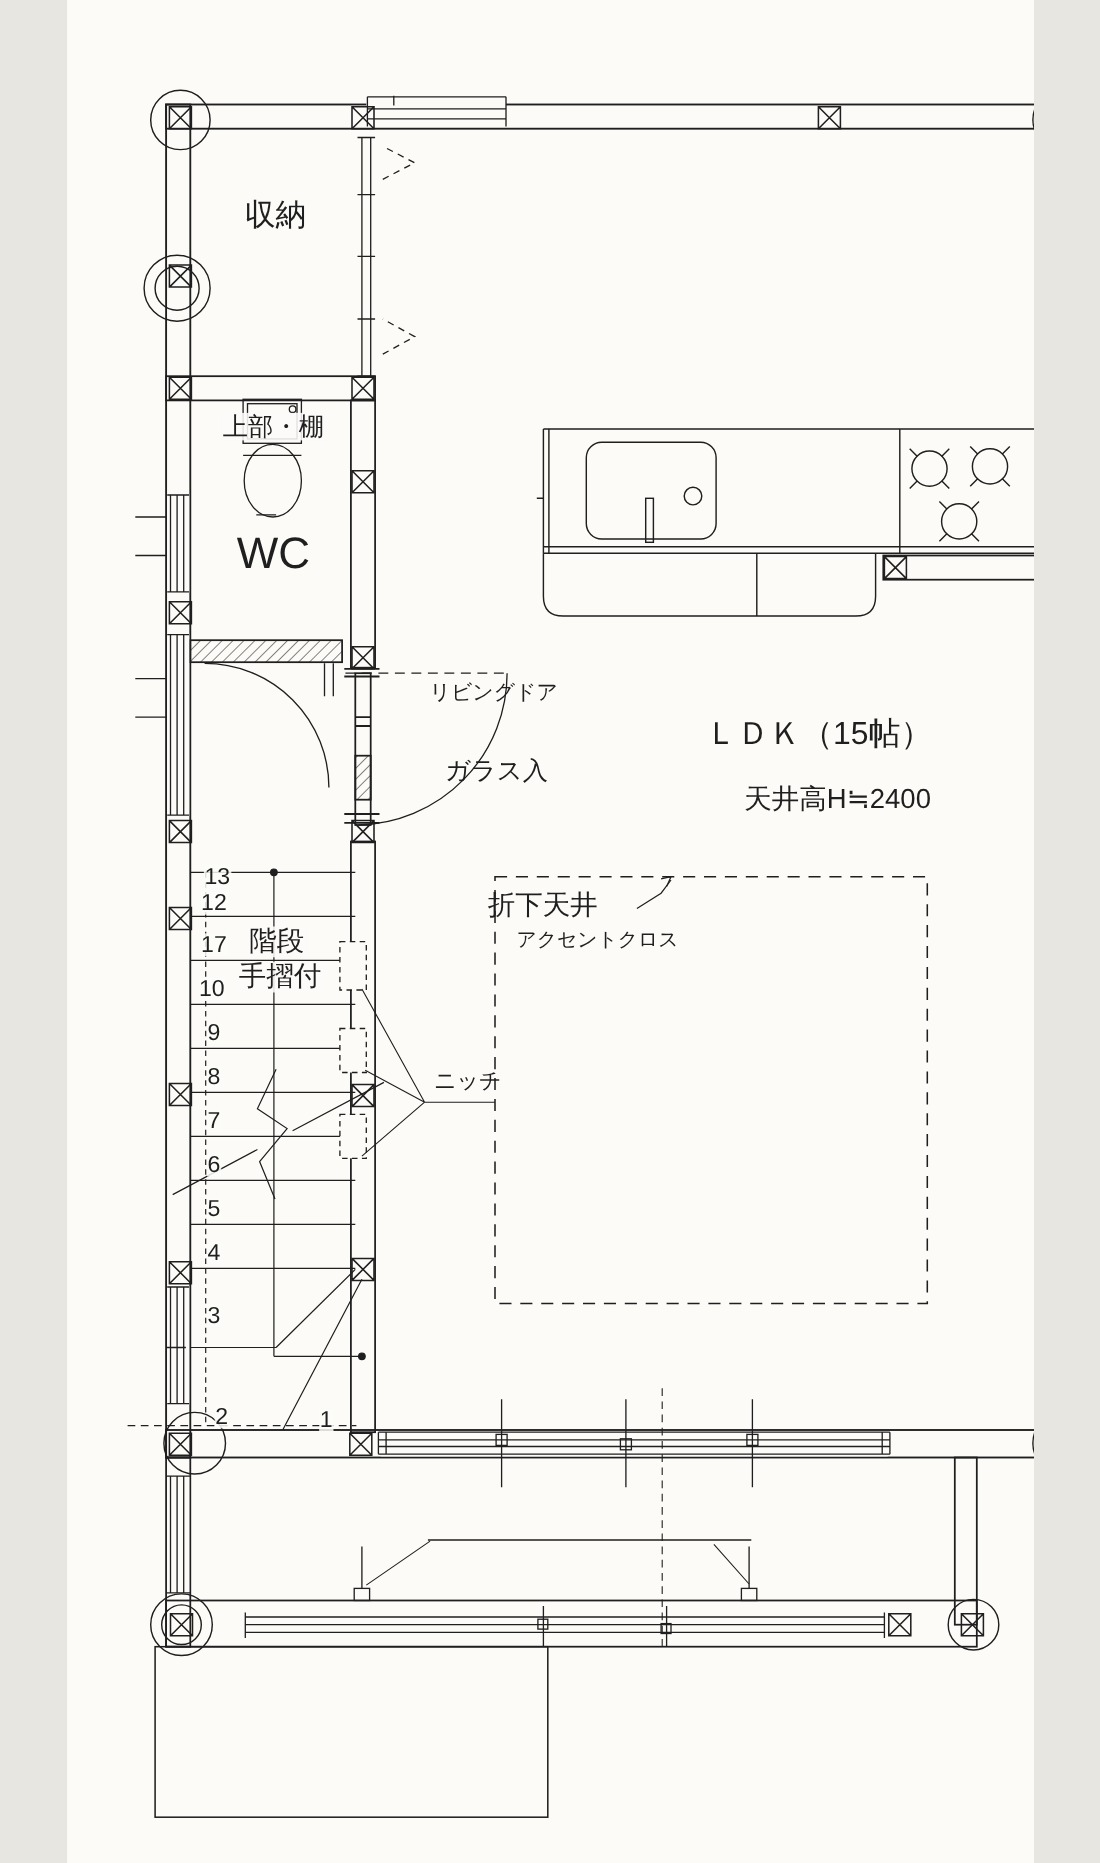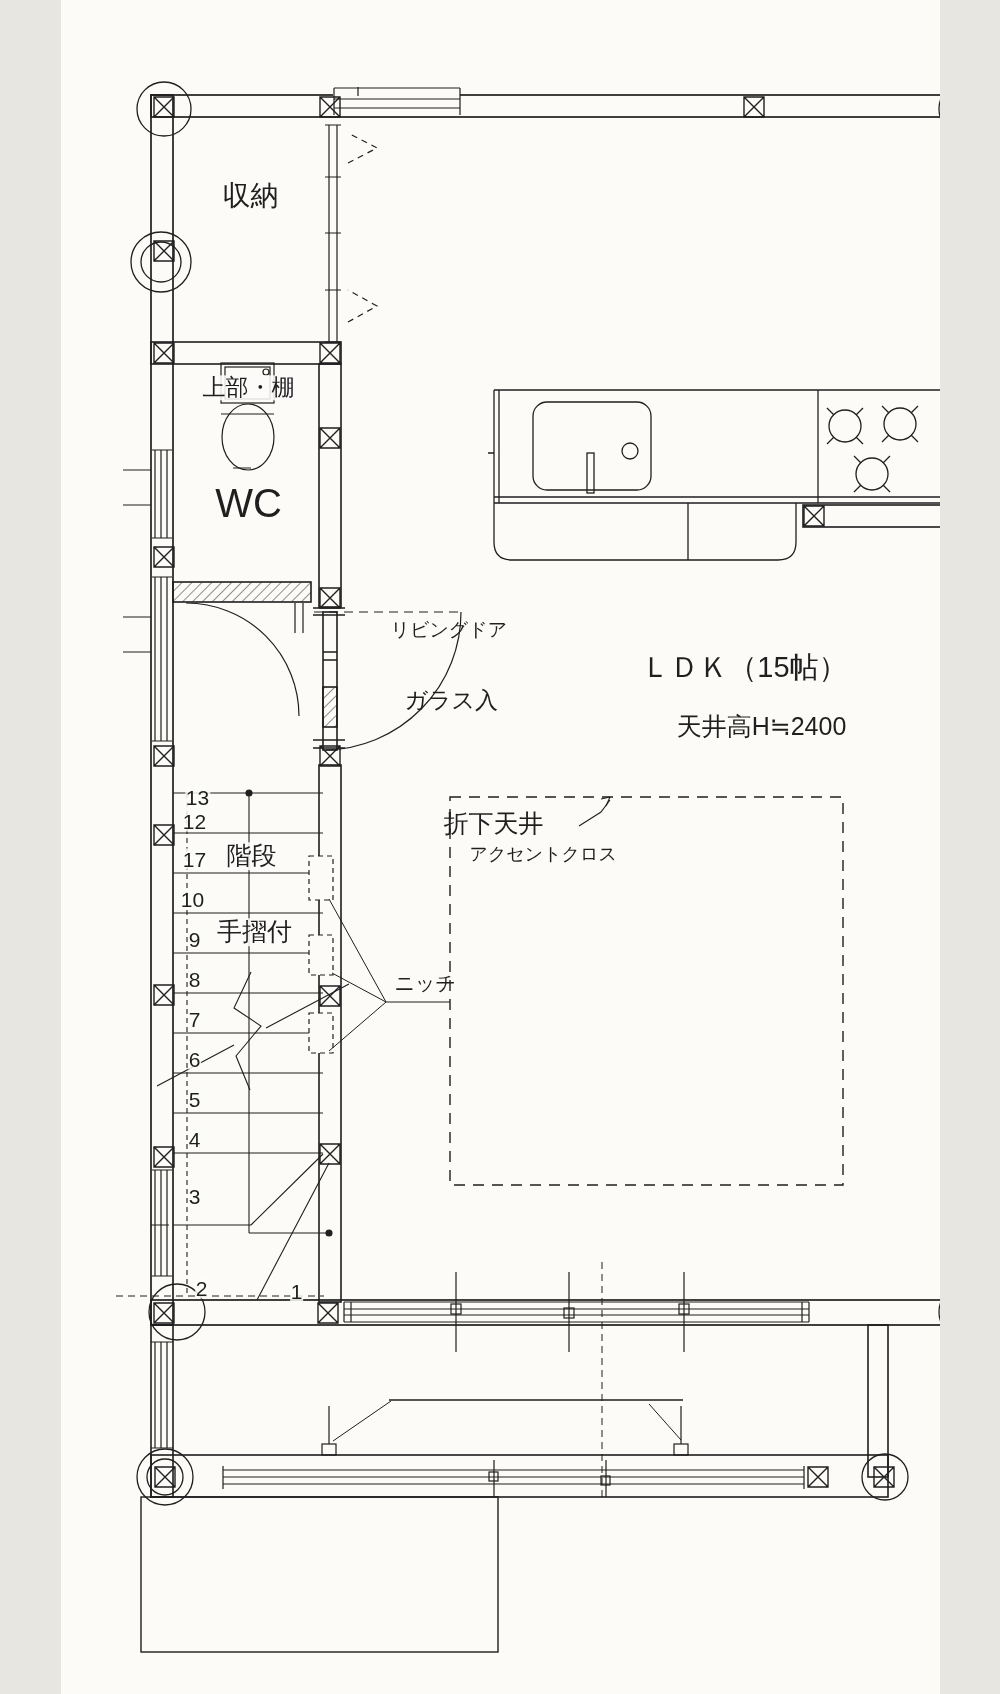--- a/index.html
+++ b/index.html
@@ -234,21 +234,21 @@
 <div class="label c" style="left:190px;top:196px;font-size:28px;">収納</div>
 <div class="label c halo" style="left:188px;top:388px;font-size:23px;">上部・棚</div>
 <div class="label c" style="left:188px;top:503px;font-size:40px;">WC</div>
 <div class="label" style="left:330px;top:620px;font-size:19px;">リビングドア</div>
 <div class="label" style="left:344px;top:688px;font-size:23px;">ガラス入</div>
 <div class="label c" style="left:652px;top:668px;font-size:29px;margin-left:32px;">ＬＤＫ（15帖）</div>
 <div class="label c" style="left:663px;top:727px;font-size:25px;margin-left:38px;">天井高H≒2400</div>
 <div class="label" style="left:383px;top:810px;font-size:25px;">折下天井</div>
 <div class="label" style="left:409px;top:845px;font-size:18px;">アクセントクロス</div>
 <div class="label c halo" style="left:191px;top:856px;font-size:25px;">階段</div>
-<div class="label c halo" style="left:194px;top:932px;font-size:25px;text-align:center;">手摺付</div>
+<div class="label c halo" style="left:194px;top:888px;font-size:25px;text-align:center;">手摺付</div>
 <div class="label" style="left:334px;top:972px;font-size:20px;">ニッチ</div>
 
 <div class="label c num" style="left:137px;top:781px;margin-top:16px;">13</div>
 <div class="label c num" style="left:134px;top:821px;">12</div>
 <div class="label c num" style="left:134px;top:859px;">17</div>
 <div class="label c num" style="left:132px;top:899px;">10</div>
 <div class="label c num" style="left:134px;top:939px;">9</div>
 <div class="label c num" style="left:134px;top:979px;">8</div>
 <div class="label c num" style="left:134px;top:1019px;">7</div>
 <div class="label c num" style="left:134px;top:1059px;">6</div>

